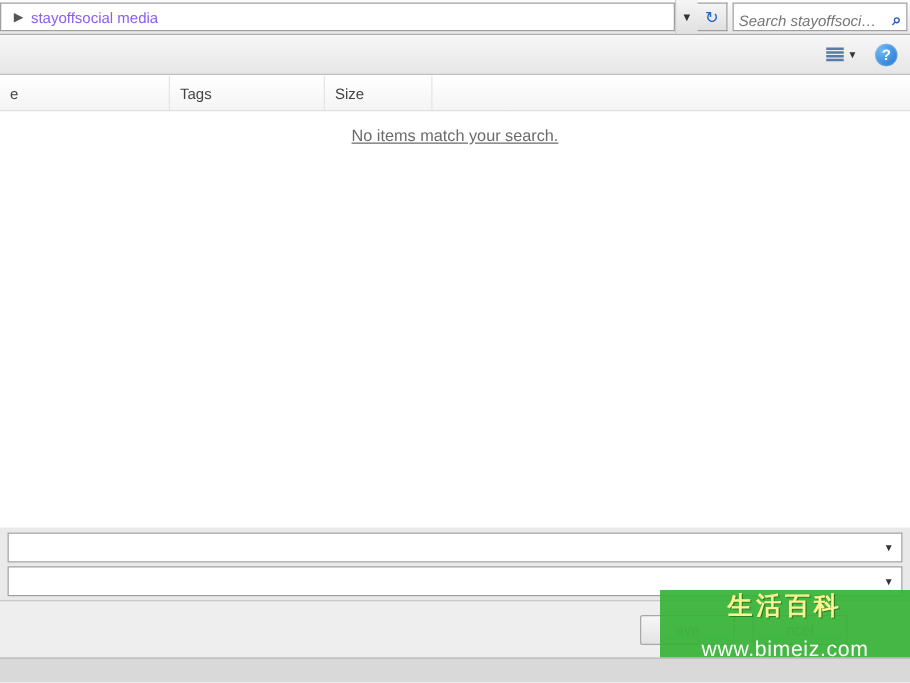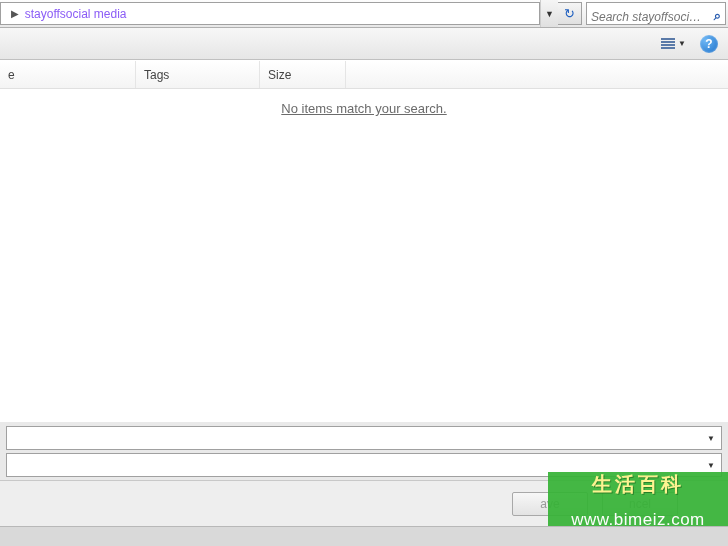--- a/index.html
+++ b/index.html
@@ -208,21 +208,21 @@
       color: #999;
       font-size: 12px;
       display: flex;
       align-items: center;
       justify-content: center;
     }
     .watermark-box {
       position: absolute;
       right: 0;
       bottom: 18px;
-      width: 180px;
+      width: 200px;
       height: 56px;
       background: #36b336;
       display: flex;
       flex-direction: column;
       align-items: center;
       justify-content: center;
       opacity: 0.92;
     }
     .wm-top {
       color: #fff48a;

